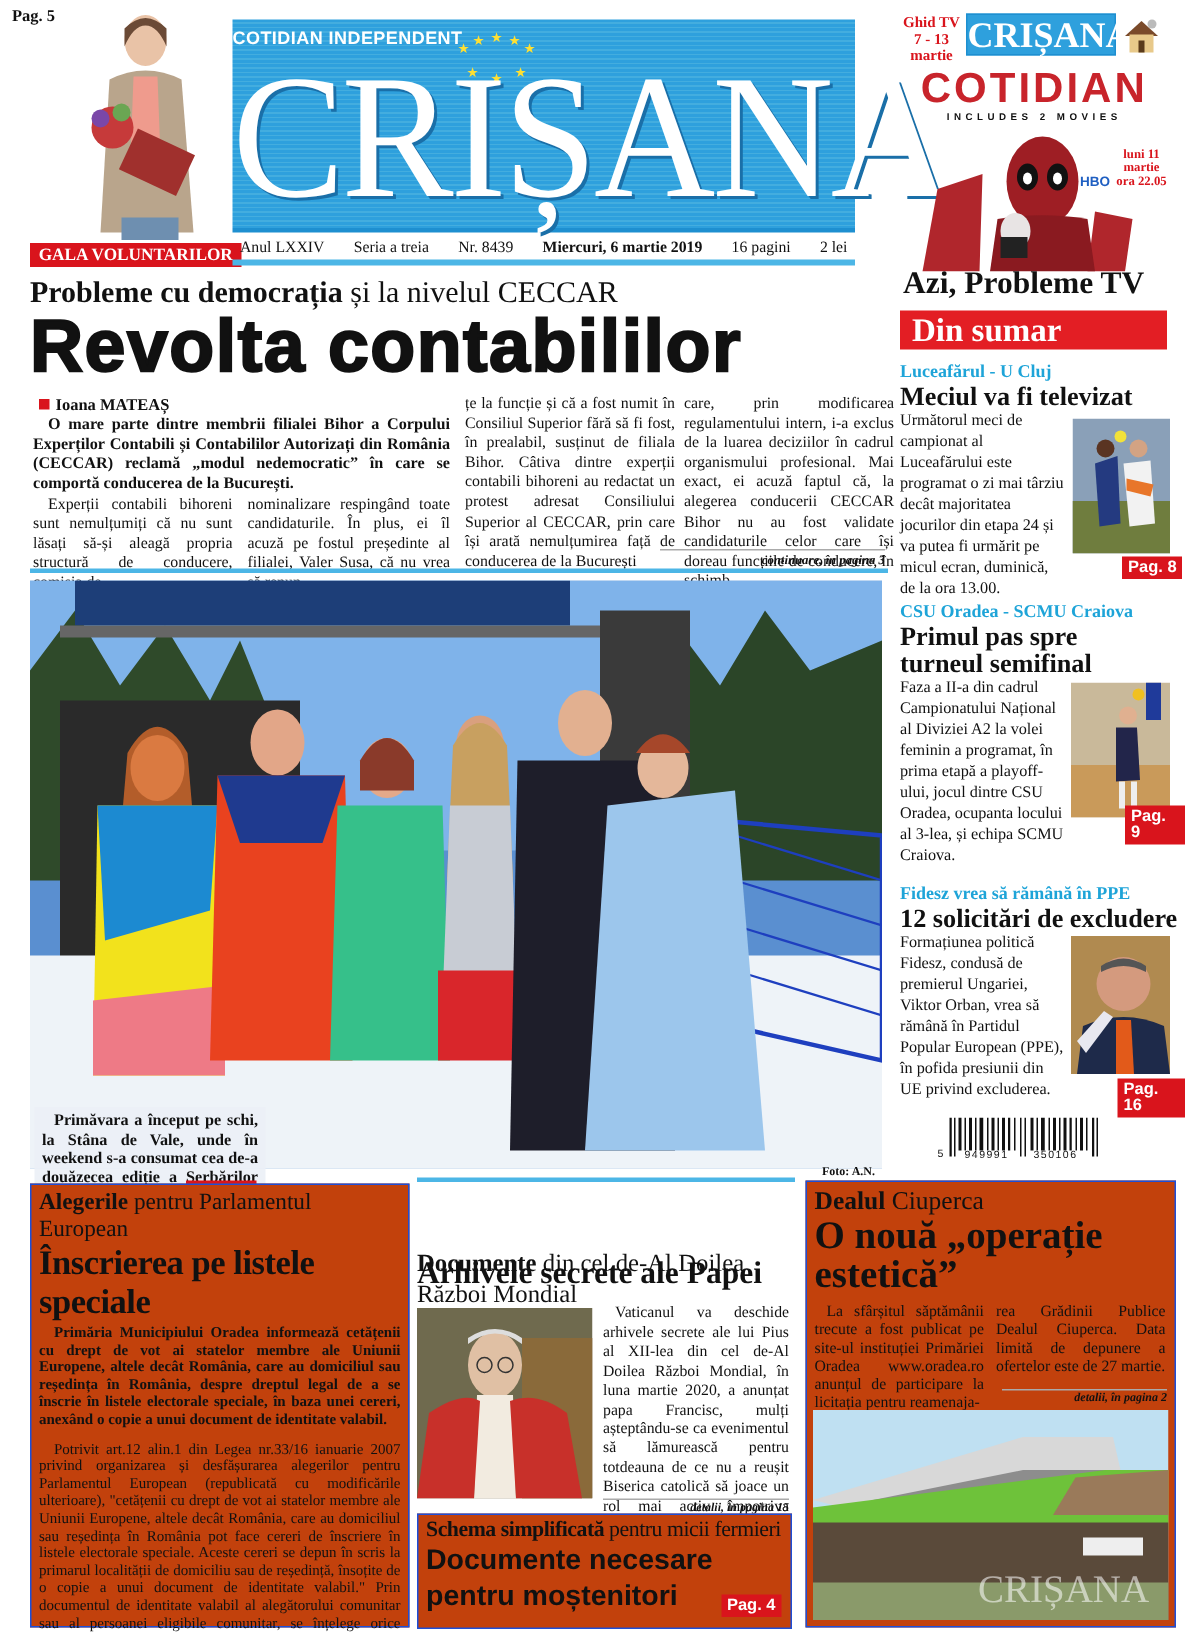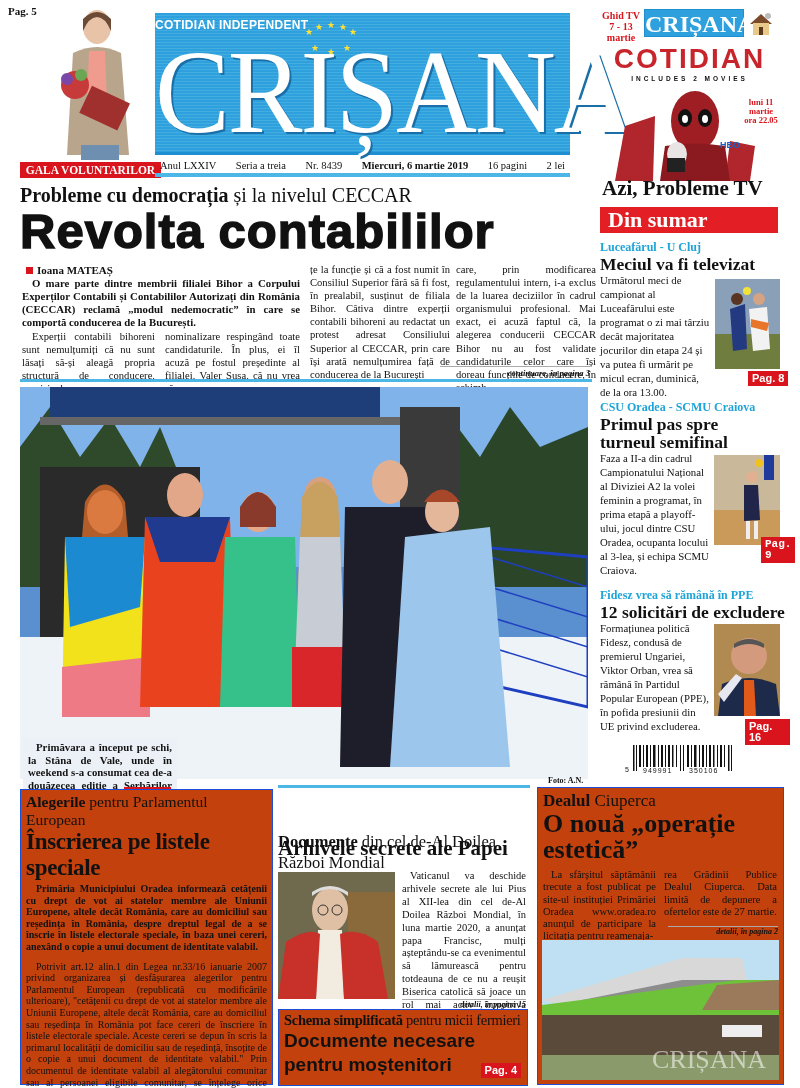--- a/index.html
+++ b/index.html
@@ -25,21 +25,21 @@
   #issue-rule { left: 155px; top: 173px; width: 415px; height: 4px; background: #4cb6e6; }
 
   
   #tv-promo { left: 600px; top: 8px; width: 180px; height: 165px; }
   #tv-ghid { left: 0; top: 2px; width: 42px; color: #d9141c; font-weight: bold; font-size: 10px; text-align: center; line-height: 11px; }
   #tv-logo { left: 44px; top: 1px; width: 100px; height: 28px; background: #2ea0dd; border: 1px solid #1e8fd0; color: #fff; font-size: 24px; font-weight: bold; text-align: center; line-height: 28px; font-family: "Liberation Serif", serif; }
   #tv-house { left: 148px; top: 4px; width: 26px; height: 24px; }
   #tv-movie { left: 2px; top: 35px; width: 175px; font-family: "Liberation Sans", sans-serif; font-weight: 900; font-size: 28px; color: #c8242b; letter-spacing: 2px; text-align: center; }
   #tv-includes { left: 2px; top: 67px; width: 175px; font-family: "Liberation Sans", sans-serif; font-size: 6.5px; letter-spacing: 3px; text-align: center; font-weight: bold; }
   #tv-image { left: 5px; top: 78px; width: 170px; height: 95px; }
-  #tv-hbo { left: 120px; top: 108px; font-family: "Liberation Sans", sans-serif; font-weight: 900; font-size: 9px; color: #1f5fc2; margin-top: 24px; }
+  #tv-hbo { left: 120px; top: 108px; font-family: "Liberation Sans", sans-serif; font-weight: 900; font-size: 9px; color: #1f5fc2; }
   #tv-date { left: 142px; top: 90px; width: 38px; color: #d9141c; font-weight: bold; font-size: 8.5px; text-align: center; line-height: 9px; }
   #tv-title { left: 602px; top: 176px; font-size: 21px; font-weight: bold; }
 
   
   #kicker-main { left: 20px; top: 184px; font-size: 20px; }
   #headline-main { left: 20px; top: 203px; font-family: "Liberation Sans", sans-serif; font-weight: 900; font-size: 49px; letter-spacing: 1px; -webkit-text-stroke: 1.5px #111; }
   #byline { left: 26px; top: 264px; font-size: 11px; font-weight: bold; }
   #byline .sq { display: inline-block; width: 7px; height: 7px; background: #d9141c; margin-right: 4px; }
   #lead { left: 22px; top: 277px; width: 278px; font-size: 10.8px; font-weight: bold; line-height: 13px; text-indent: 10px; }
   .col { font-size: 10.6px; line-height: 13.1px; }
@@ -254,21 +254,21 @@
         <rect width="66" height="90" fill="#c9b99a"></rect>
         <rect y="55" width="66" height="35" fill="#c99a5a"></rect>
         <rect x="50" y="0" width="10" height="25" fill="#1f3a9a"></rect>
         <path d="M30 30 L44 30 L46 65 L30 66Z" fill="#22254a"></path>
         <circle cx="38" cy="22" r="6" fill="#e0b090"></circle>
         <circle cx="45" cy="8" r="4" fill="#f0c020"></circle>
         <rect x="32" y="66" width="4" height="18" fill="#eee"></rect>
         <rect x="40" y="66" width="4" height="18" fill="#eee"></rect>
       </svg>
   </div>
-  <span class="pag-badge sumar-pag" style="left:161px;top:137px;font-family:Liberation Mono, monospace;">Pag. 9</span>
+  <span class="pag-badge sumar-pag" style="left:150px;top:137px;">Pag. 9</span>
 </div>
 
 <div class="sumar-item" style="top:588px;">
   <div class="kicker-blue">Fidesz vrea să rămână în PPE</div>
   <h3>12 solicitări de excludere</h3>
   <div class="txt" style="width:110px;">Formațiunea politică Fidesz, condusă de premierul Ungariei, Viktor Orban, vrea să rămână în Partidul Popular European (PPE), în pofida presiunii din UE privind excluderea.</div>
   <div class="sumar-photo" style="left:114px;top:36px;width:66px;height:92px;">
     <svg width="66" height="92" viewBox="0 0 66 92">
         <rect width="66" height="92" fill="#b08a50"></rect>
         <circle cx="35" cy="32" r="18" fill="#d49a7e"></circle>

